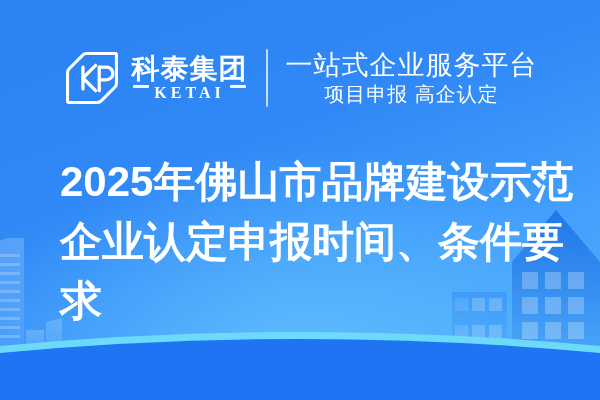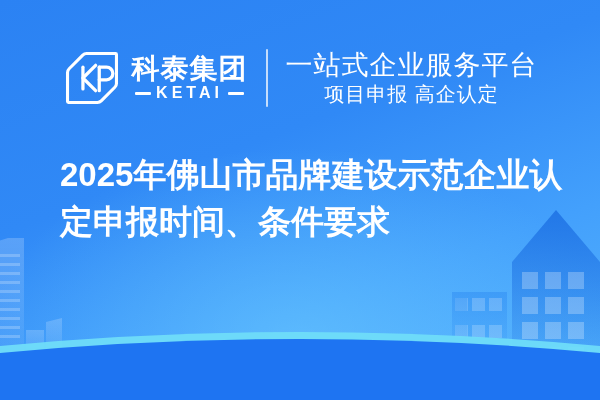--- a/index.html
+++ b/index.html
@@ -54,20 +54,21 @@
     width: 600px;
     height: 80px;
     display: flex;
     align-items: center;
     justify-content: center;
   }
   .brand {
     display: flex;
     align-items: center;
     gap: 11px;
+    font-family: Liberation Serif, serif;
   }
   .brand-mark {
     width: 58px;
     height: 58px;
     flex: 0 0 58px;
   }
   .brand-words {
     display: flex;
     flex-direction: column;
     align-items: center;
@@ -76,21 +77,20 @@
   .brand-cn {
     color: #ffffff;
     font-size: 28px;
     font-weight: 700;
     letter-spacing: 1px;
     line-height: 1;
     white-space: nowrap;
   }
   .brand-en-row {
     display: flex;
-    align-items: center;
     gap: 5px;
   }
   .brand-en-row .rule {
     width: 16px;
     height: 3px;
     background: #ffffff;
     border-radius: 1px;
   }
   .brand-en {
     color: #ffffff;
@@ -132,21 +132,21 @@
 
   
   .title-wrap {
     position: absolute;
     left: 60px;
     top: 152px;
     width: 516px;
   }
   .title {
     color: #ffffff;
-    font-size: 33px;
+    font-size: 42px;
     font-weight: 700;
     line-height: 1.42;
     letter-spacing: 0px;
     margin: 0;
   }
 </style>
 </head>
 <body>
 
 <div id="banner">

